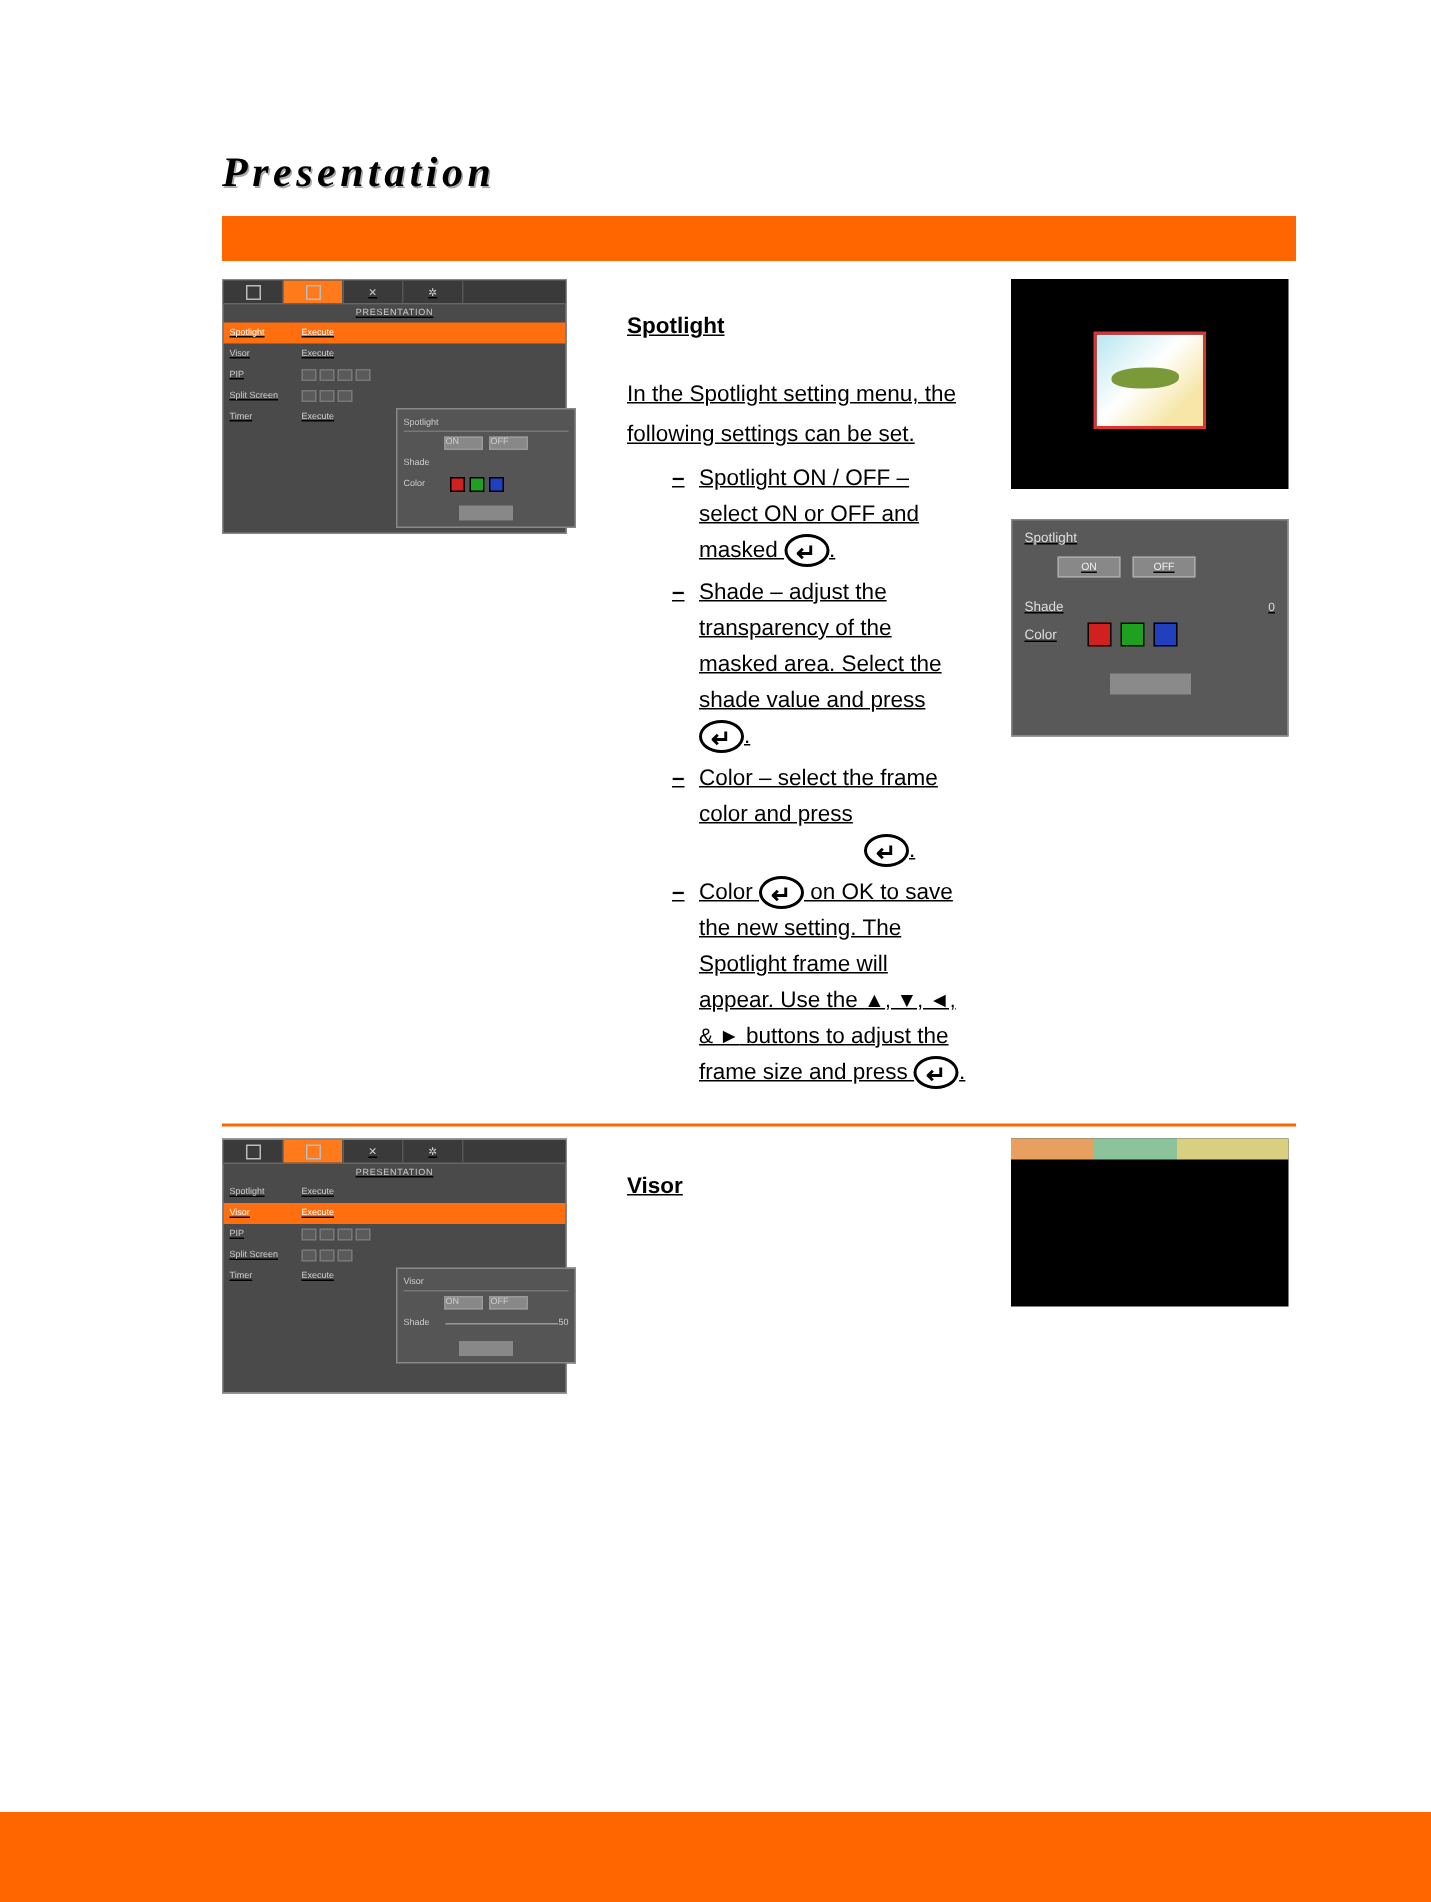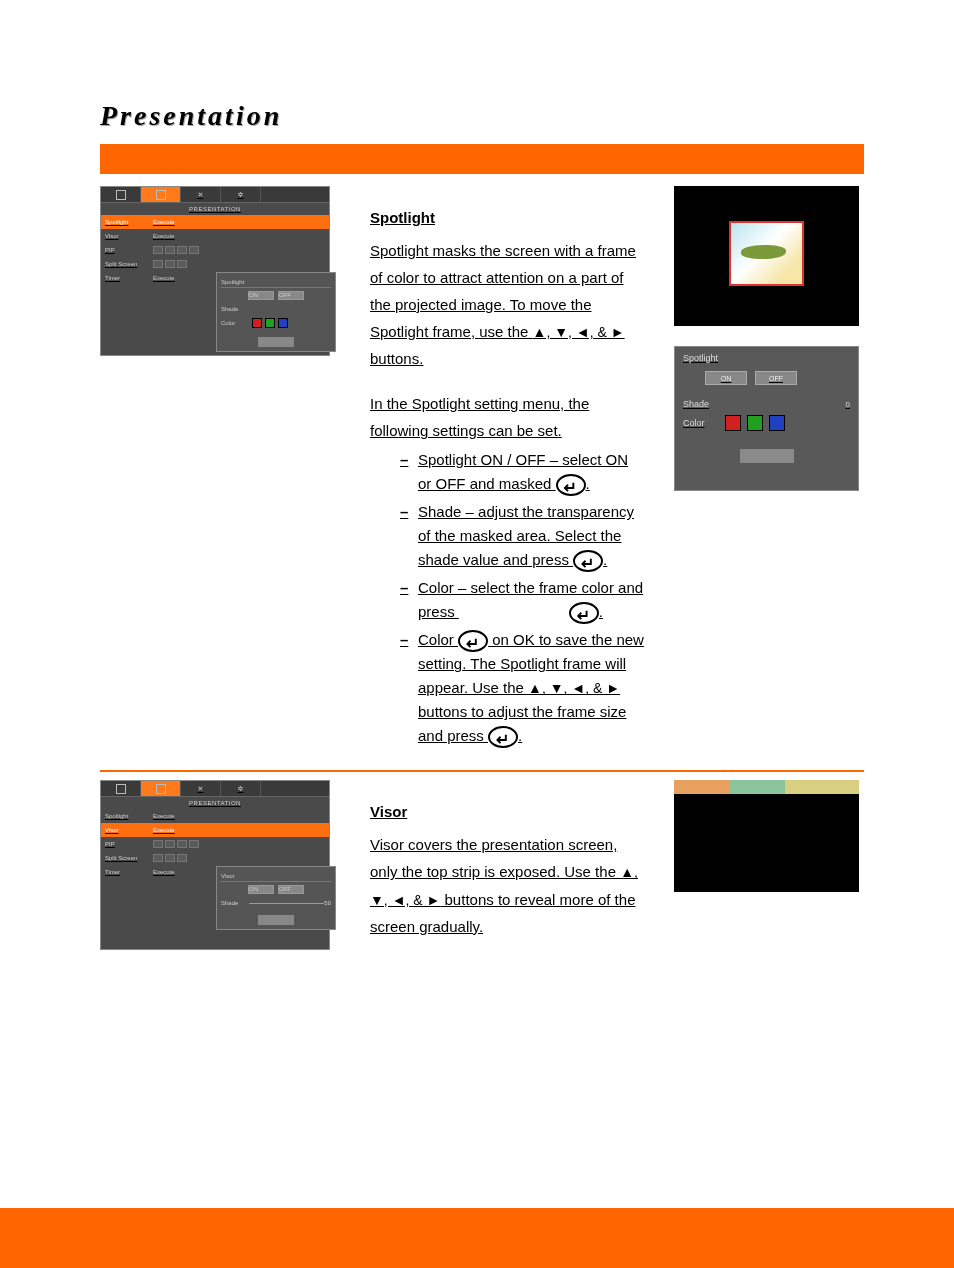--- a/index.html
+++ b/index.html
@@ -7,20 +7,21 @@
     width: 954px;
     height: 1268px;
     background: #fff;
     font-family: Arial, Helvetica, sans-serif;
     font-size: 14px;
     color: #000;
     position: relative;
   }
   .page {
     padding: 100px 90px 0 100px;
+    margin-left: 48px;
   }
   .title {
     font-family: Georgia, 'Times New Roman', serif;
     font-style: italic;
     font-weight: bold;
     font-size: 28px;
     letter-spacing: 3px;
     color: #000;
     text-shadow: 1px 1px 0 #aaa;
     margin-bottom: 12px;
@@ -233,23 +234,20 @@
             <span class="ss-swatch" style="background:#20a020"></span>
             <span class="ss-swatch" style="background:#2040c0"></span>
           </div>
           <div class="ss-ok"></div>
         </div>
       </div>
     </div>
 
     <div class="midcol body-text">
       <div class="sub-heading">Spotlight</div>
-      <p>
-        <span>Spotlight masks the screen with a frame of color to attract attention on a part of the projected image. To move the Spotlight frame, use the </span><span class="arrow">▲, ▼, ◄, &amp; ►</span><span> buttons.</span>
-      </p>
       <p style="margin-top:18px;">In the Spotlight setting menu, the following settings can be set.</p>
 
       <div class="bullet-row">
         <div class="bullet-dash">–</div>
         <div class="bullet-content">
           <span>Spotlight ON / OFF – select ON or OFF and masked </span> <span class="enter-icon"></span><span>.</span>
         </div>
       </div>
       <div class="bullet-row">
         <div class="bullet-dash">–</div>
@@ -353,23 +351,20 @@
               <span style="flex:1;height:1px;background:#999;"></span>
               <span>50</span>
             </div>
           <div class="ss-ok"></div>
         </div>
       </div>
     </div>
 
     <div class="midcol body-text">
       <div class="sub-heading">Visor</div>
-      <p>
-        <span>Visor covers the presentation screen, only the top strip is exposed. Use the </span><span class="arrow">▲, ▼, ◄, &amp; ►</span><span> buttons to reveal more of the screen gradually.</span>
-      </p>
     </div>
 
     <div class="rightcol">
       <div class="visor-black">
         <div class="visor-strip"></div>
       </div>
     </div>
   </div>
 
 </div>

